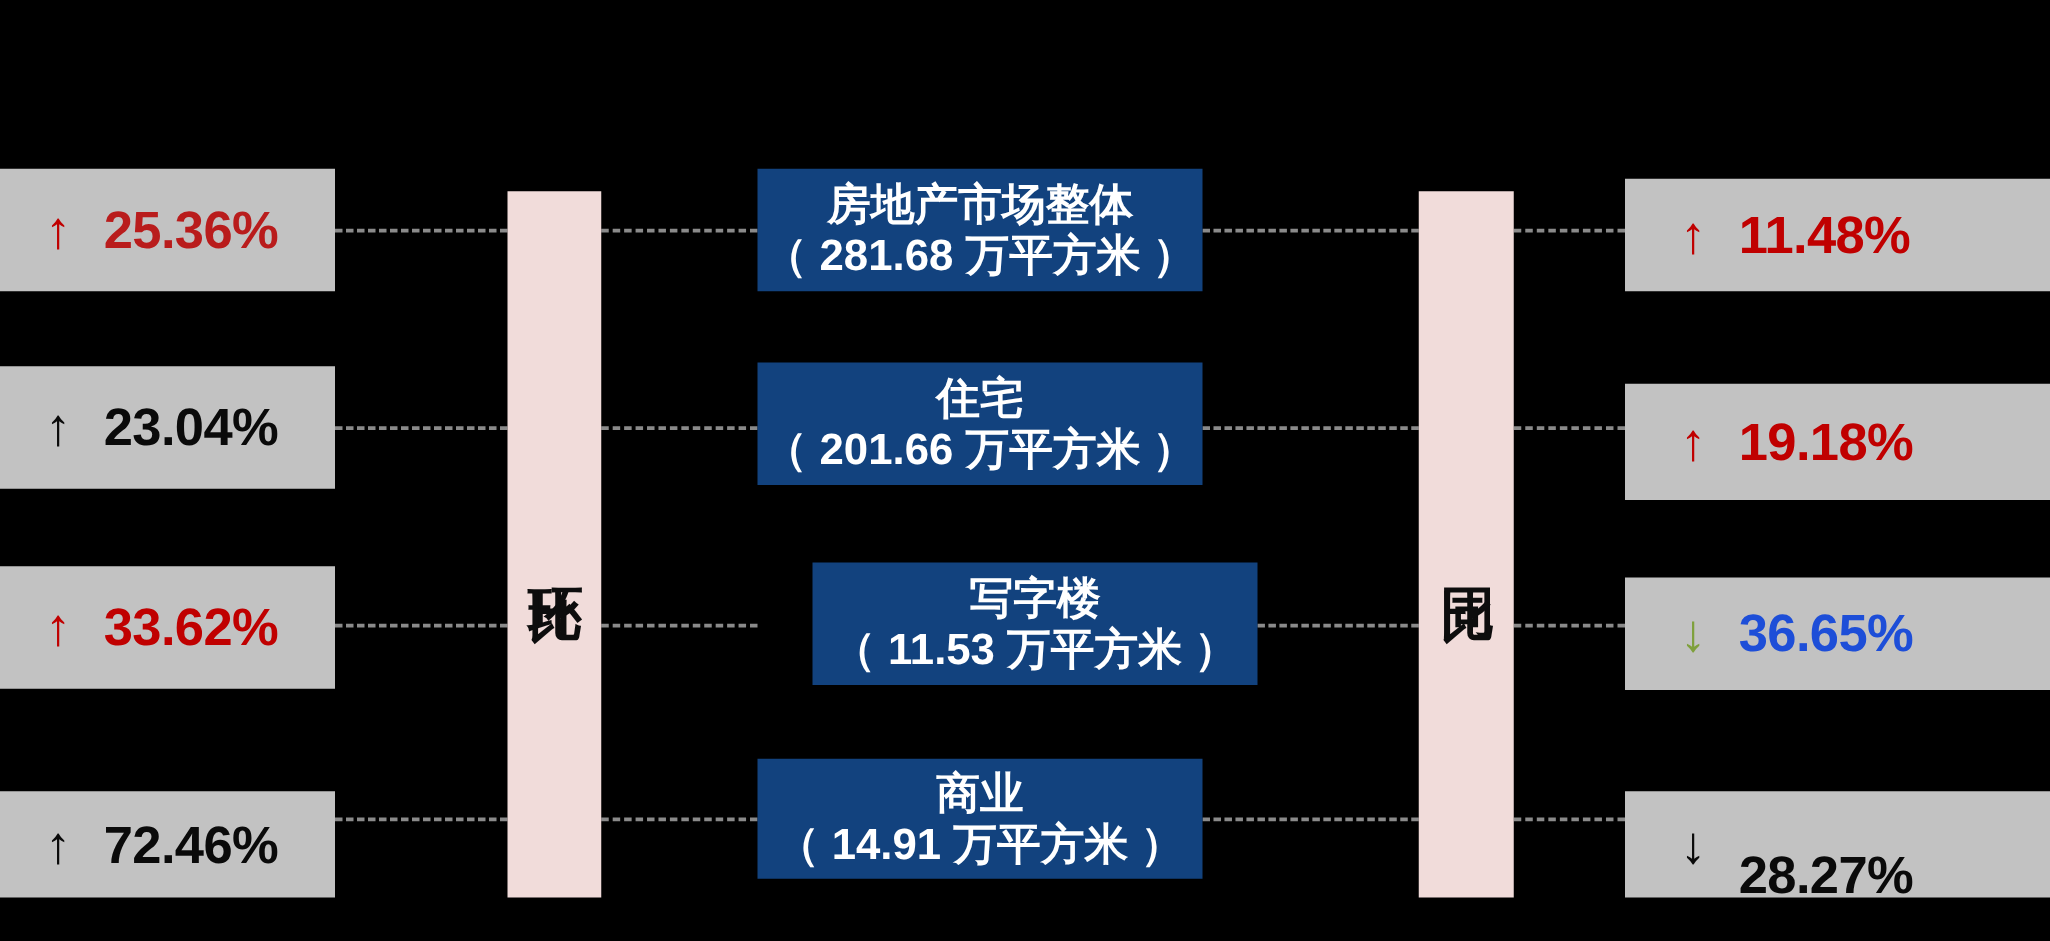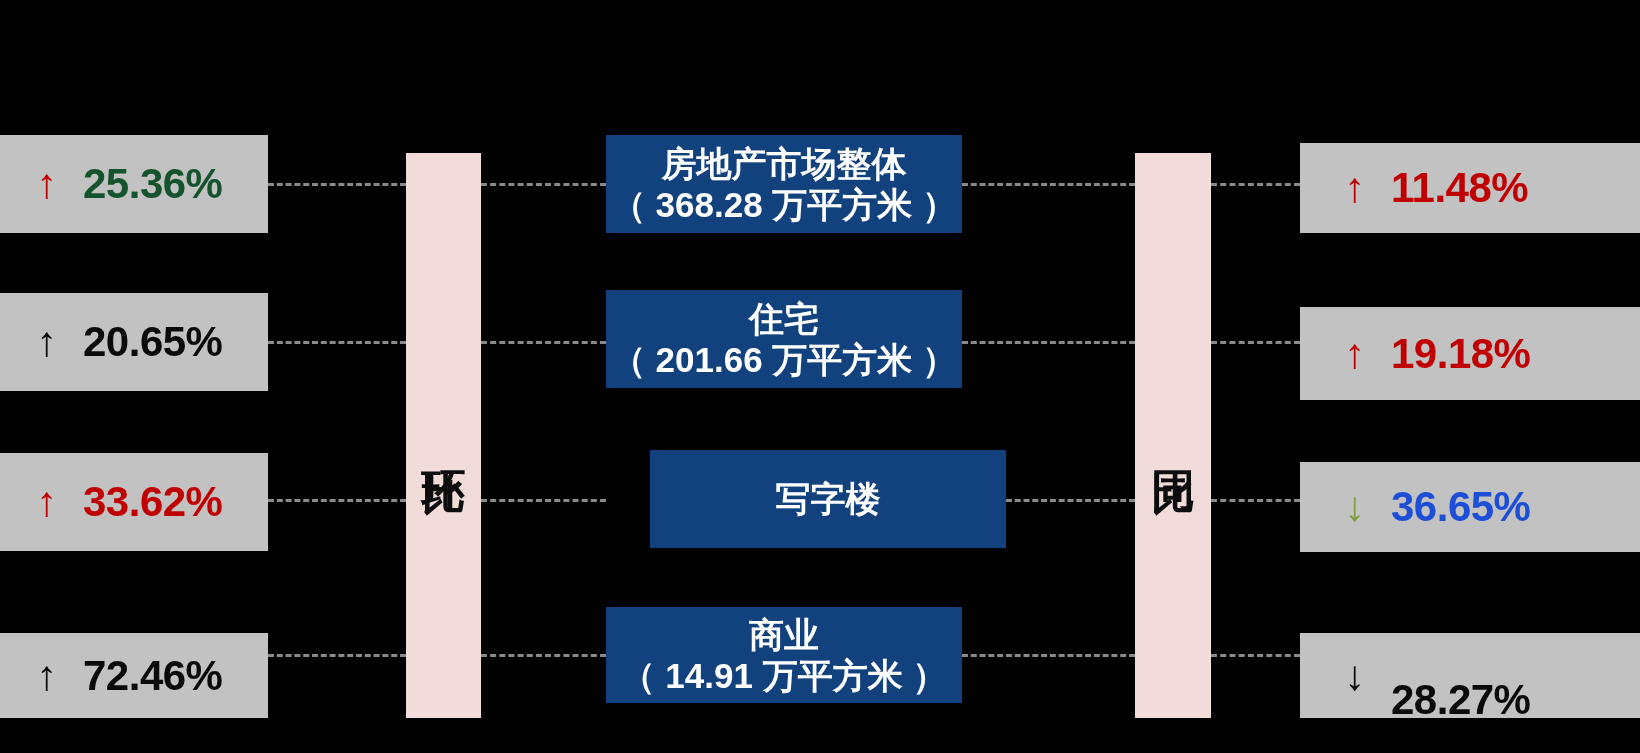--- a/index.html
+++ b/index.html
@@ -142,50 +142,51 @@
 
   <div class="band left">
     <div class="band-label">环比</div>
   </div>
   <div class="band right">
     <div class="band-label">同比</div>
   </div>
 
   <div class="stat-box left" style="top:135px; height:98px;">
     <span class="stat-arrow" style="color:#c00000;">↑</span>
-    <span class="stat-value" style="color:#14532d;">25.36%</span>
+    <span class="stat-value" style="color:#b91c1c;">25.36%</span>
   </div>
   <div class="cat-box" style="top:135px; height:98px;">
     <div class="cat-name">房地产市场整体</div>
-    <div class="cat-area">（ 368.28 万平方米 ）</div>
+    <div class="cat-area">（ 281.68 万平方米 ）</div>
   </div>
   <div class="stat-box right" style="top:143px; height:90px;">
     <span class="stat-arrow" style="color:#c00000;">↑</span>
     <span class="stat-value" style="color:#c00000;">11.48%</span>
   </div>
 
   <div class="stat-box left" style="top:293px; height:98px;">
     <span class="stat-arrow" style="color:#0a0a0a;">↑</span>
-    <span class="stat-value" style="color:#0a0a0a;">20.65%</span>
+    <span class="stat-value" style="color:#0a0a0a;">23.04%</span>
   </div>
   <div class="cat-box" style="top:290px; height:98px;">
     <div class="cat-name">住宅</div>
     <div class="cat-area">（ 201.66 万平方米 ）</div>
   </div>
   <div class="stat-box right" style="top:307px; height:93px;">
     <span class="stat-arrow" style="color:#c00000;">↑</span>
     <span class="stat-value" style="color:#c00000;">19.18%</span>
   </div>
 
   <div class="stat-box left" style="top:453px; height:98px;">
     <span class="stat-arrow" style="color:#c00000;">↑</span>
     <span class="stat-value" style="color:#c00000;">33.62%</span>
   </div>
   <div class="cat-box" style="top:450px; height:98px;margin-left:44px;">
     <div class="cat-name">写字楼</div>
+    <div class="cat-area">（ 11.53 万平方米 ）</div>
   </div>
   <div class="stat-box right" style="top:462px; height:90px;">
     <span class="stat-arrow" style="color:#7fa03c;">↓</span>
     <span class="stat-value" style="color:#1d4ed8;">36.65%</span>
   </div>
 
   <div class="stat-box left" style="top:633px; height:85px;">
     <span class="stat-arrow" style="color:#0a0a0a;">↑</span>
     <span class="stat-value" style="color:#0a0a0a;">72.46%</span>
   </div>

